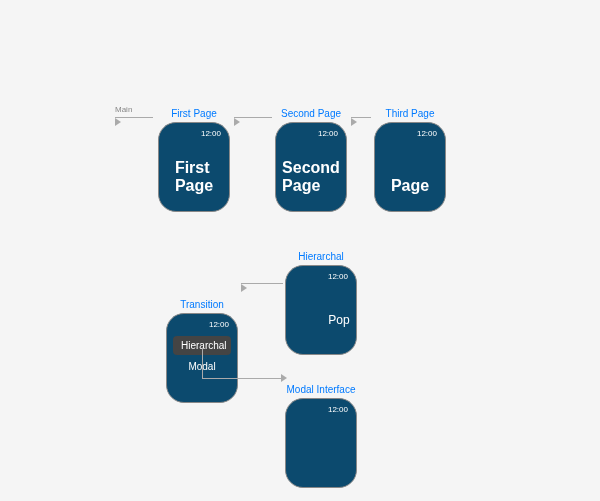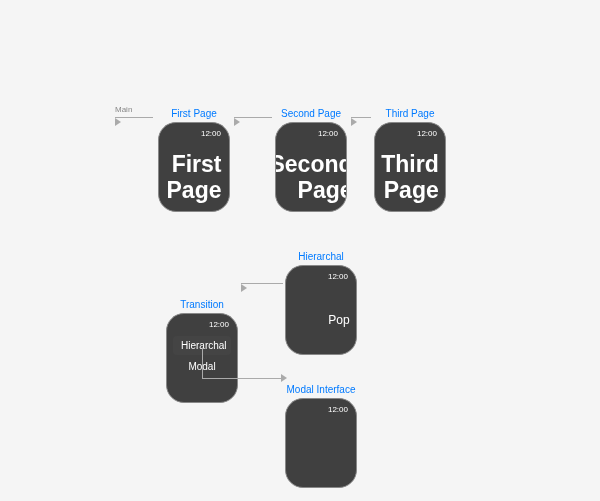--- a/index.html
+++ b/index.html
@@ -32,21 +32,21 @@
       color: #007AFF;
       margin-bottom: 3px;
       text-align: center;
       white-space: nowrap;
       margin-top: 46px;
     }
 
     .watch-screen {
       width: 72px;
       height: 90px;
-      background: #404040;
+      background: #0c4a6e;
       border-radius: 18px;
       position: relative;
       overflow: hidden;
       border: 1.5px solid #888;
       padding-left: 12px;
     }
 
     .watch-time {
       position: absolute;
       top: 6px;
@@ -60,23 +60,23 @@
       position: absolute;
       bottom: 0; left: 0; right: 0;
       top: 20px;
       display: flex;
       align-items: center;
       justify-content: center;
     }
 
     .watch-page-title {
       color: #fff;
-      font-size: 23px;
+      font-size: 16px;
       font-weight: bold;
-      text-align: right;
+      text-align: left;
       line-height: 1.15;
     }
 
     .watch-menu-item {
       color: #fff;
       font-size: 10px;
       text-align: center;
       padding: 4px 8px;
       width: 100%;
     }
@@ -174,21 +174,21 @@
     <div class="arrow-line" style="width: 20px;"></div>
     <div class="arrow-head"></div>
   </div>
 
   <div class="watch-mockup" style="left: 374px; top: 62px;">
     <div class="watch-label">Third Page</div>
     <div class="watch-screen">
       <div class="watch-time">12:00</div>
       <div class="watch-content">
         <div class="watch-page-title">
-          <span>Third</span><br>
+          <br>
           <span>Page</span>
         </div>
       </div>
     </div>
   </div>
 
   <div class="watch-mockup" style="left: 166px; top: 253px;">
     <div class="watch-label">Transition</div>
     <div class="watch-screen">
       <div class="watch-time">12:00</div>

